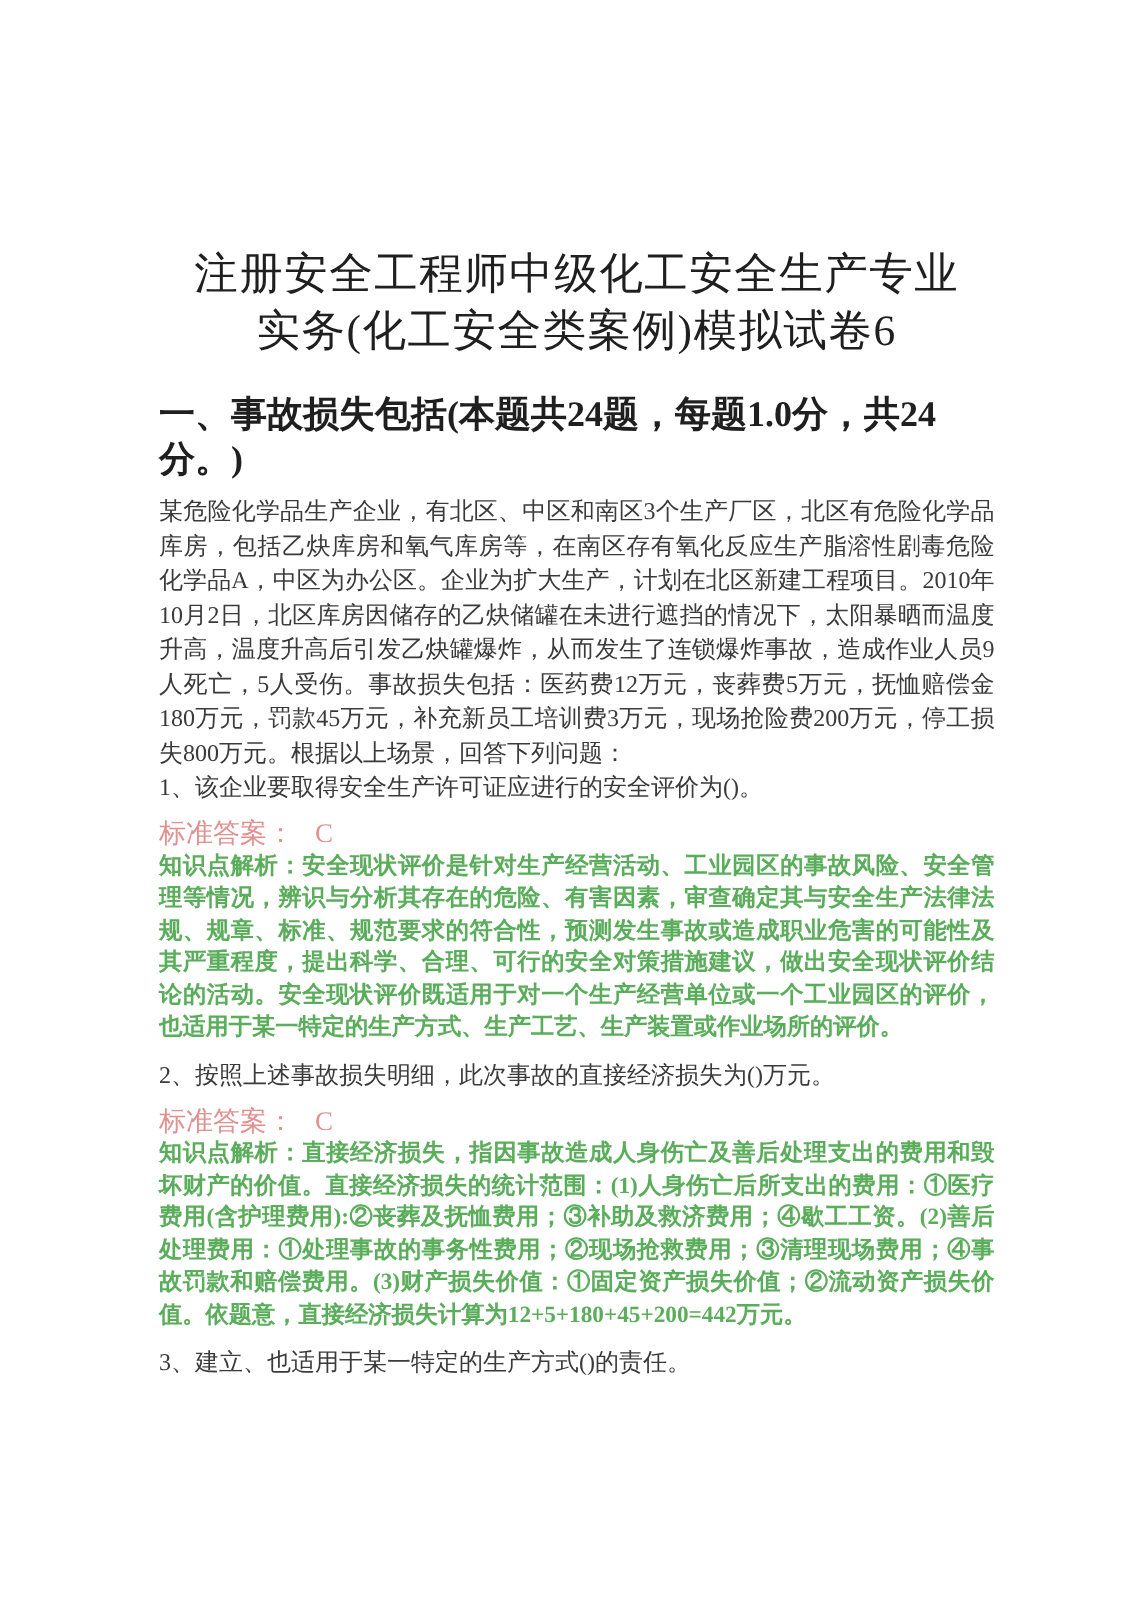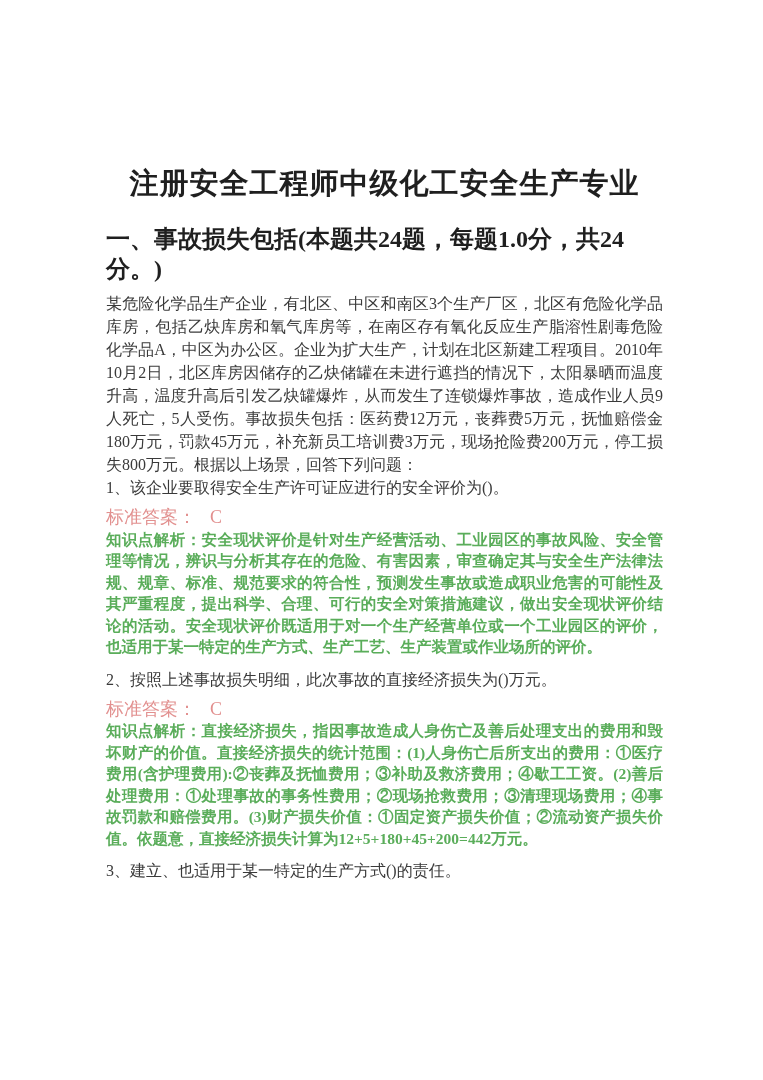--- a/index.html
+++ b/index.html
@@ -17,21 +17,21 @@
   .page {
     box-sizing: border-box;
     width: 763px;
     height: 1080px;
     padding: 164px 100px 0 106px;
   }
   .doc-title {
     margin: 0;
     font-size: 29px;
     line-height: 38px;
-    font-weight: bold;
+    font-weight: normal;
     text-align: center;
     color: var(--color-title_text, #1f1f1f);
     letter-spacing: 1px;
   }
   .doc-title .title-line {
     display: block;
   }
   .section-heading {
     margin: 22px 0 0 0;
     font-size: 24px;
@@ -71,20 +71,21 @@
     font-weight: bold;
   }
 </style>
 </head>
 <body>
 
 <div class="page">
 
   <h1 class="doc-title">
     <span class="title-line">注册安全工程师中级化工安全生产专业</span>
+    <span class="title-line">实务(化工安全类案例)模拟试卷6</span>
   </h1>
 
   <h2 class="section-heading">一、事故损失包括(本题共24题，每题1.0分，共24分。)</h2>
 
   <p class="case-text">某危险化学品生产企业，有北区、中区和南区3个生产厂区，北区有危险化学品库房，包括乙炔库房和氧气库房等，在南区存有氧化反应生产脂溶性剧毒危险化学品A，中区为办公区。企业为扩大生产，计划在北区新建工程项目。2010年10月2日，北区库房因储存的乙炔储罐在未进行遮挡的情况下，太阳暴晒而温度升高，温度升高后引发乙炔罐爆炸，从而发生了连锁爆炸事故，造成作业人员9人死亡，5人受伤。事故损失包括：医药费12万元，丧葬费5万元，抚恤赔偿金180万元，罚款45万元，补充新员工培训费3万元，现场抢险费200万元，停工损失800万元。根据以上场景，回答下列问题：</p>
 
   <p class="question-line"><span>1、</span><span>该企业要取得安全生产许可证应进行的安全评价为()。</span></p>
 
   <p class="answer-line"><span class="answer-label">标准答案：</span><span class="answer-value">C</span></p>
 

